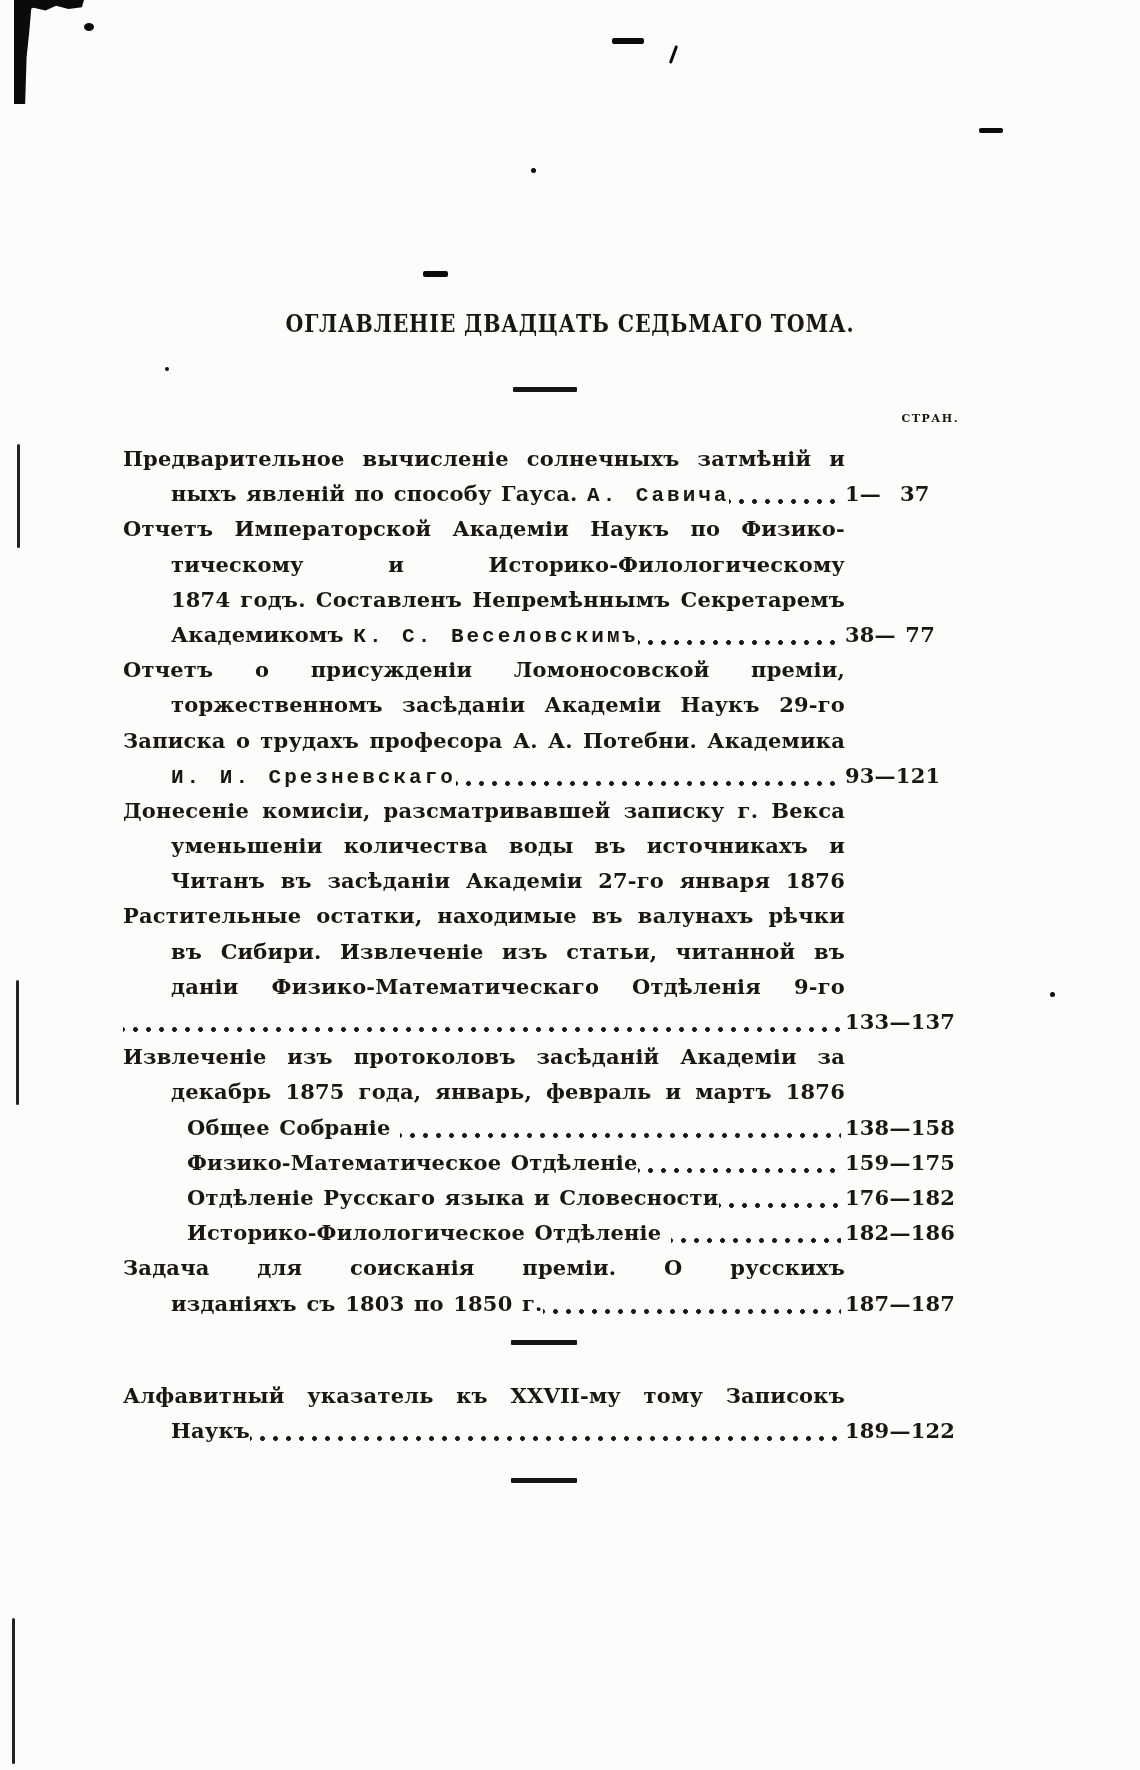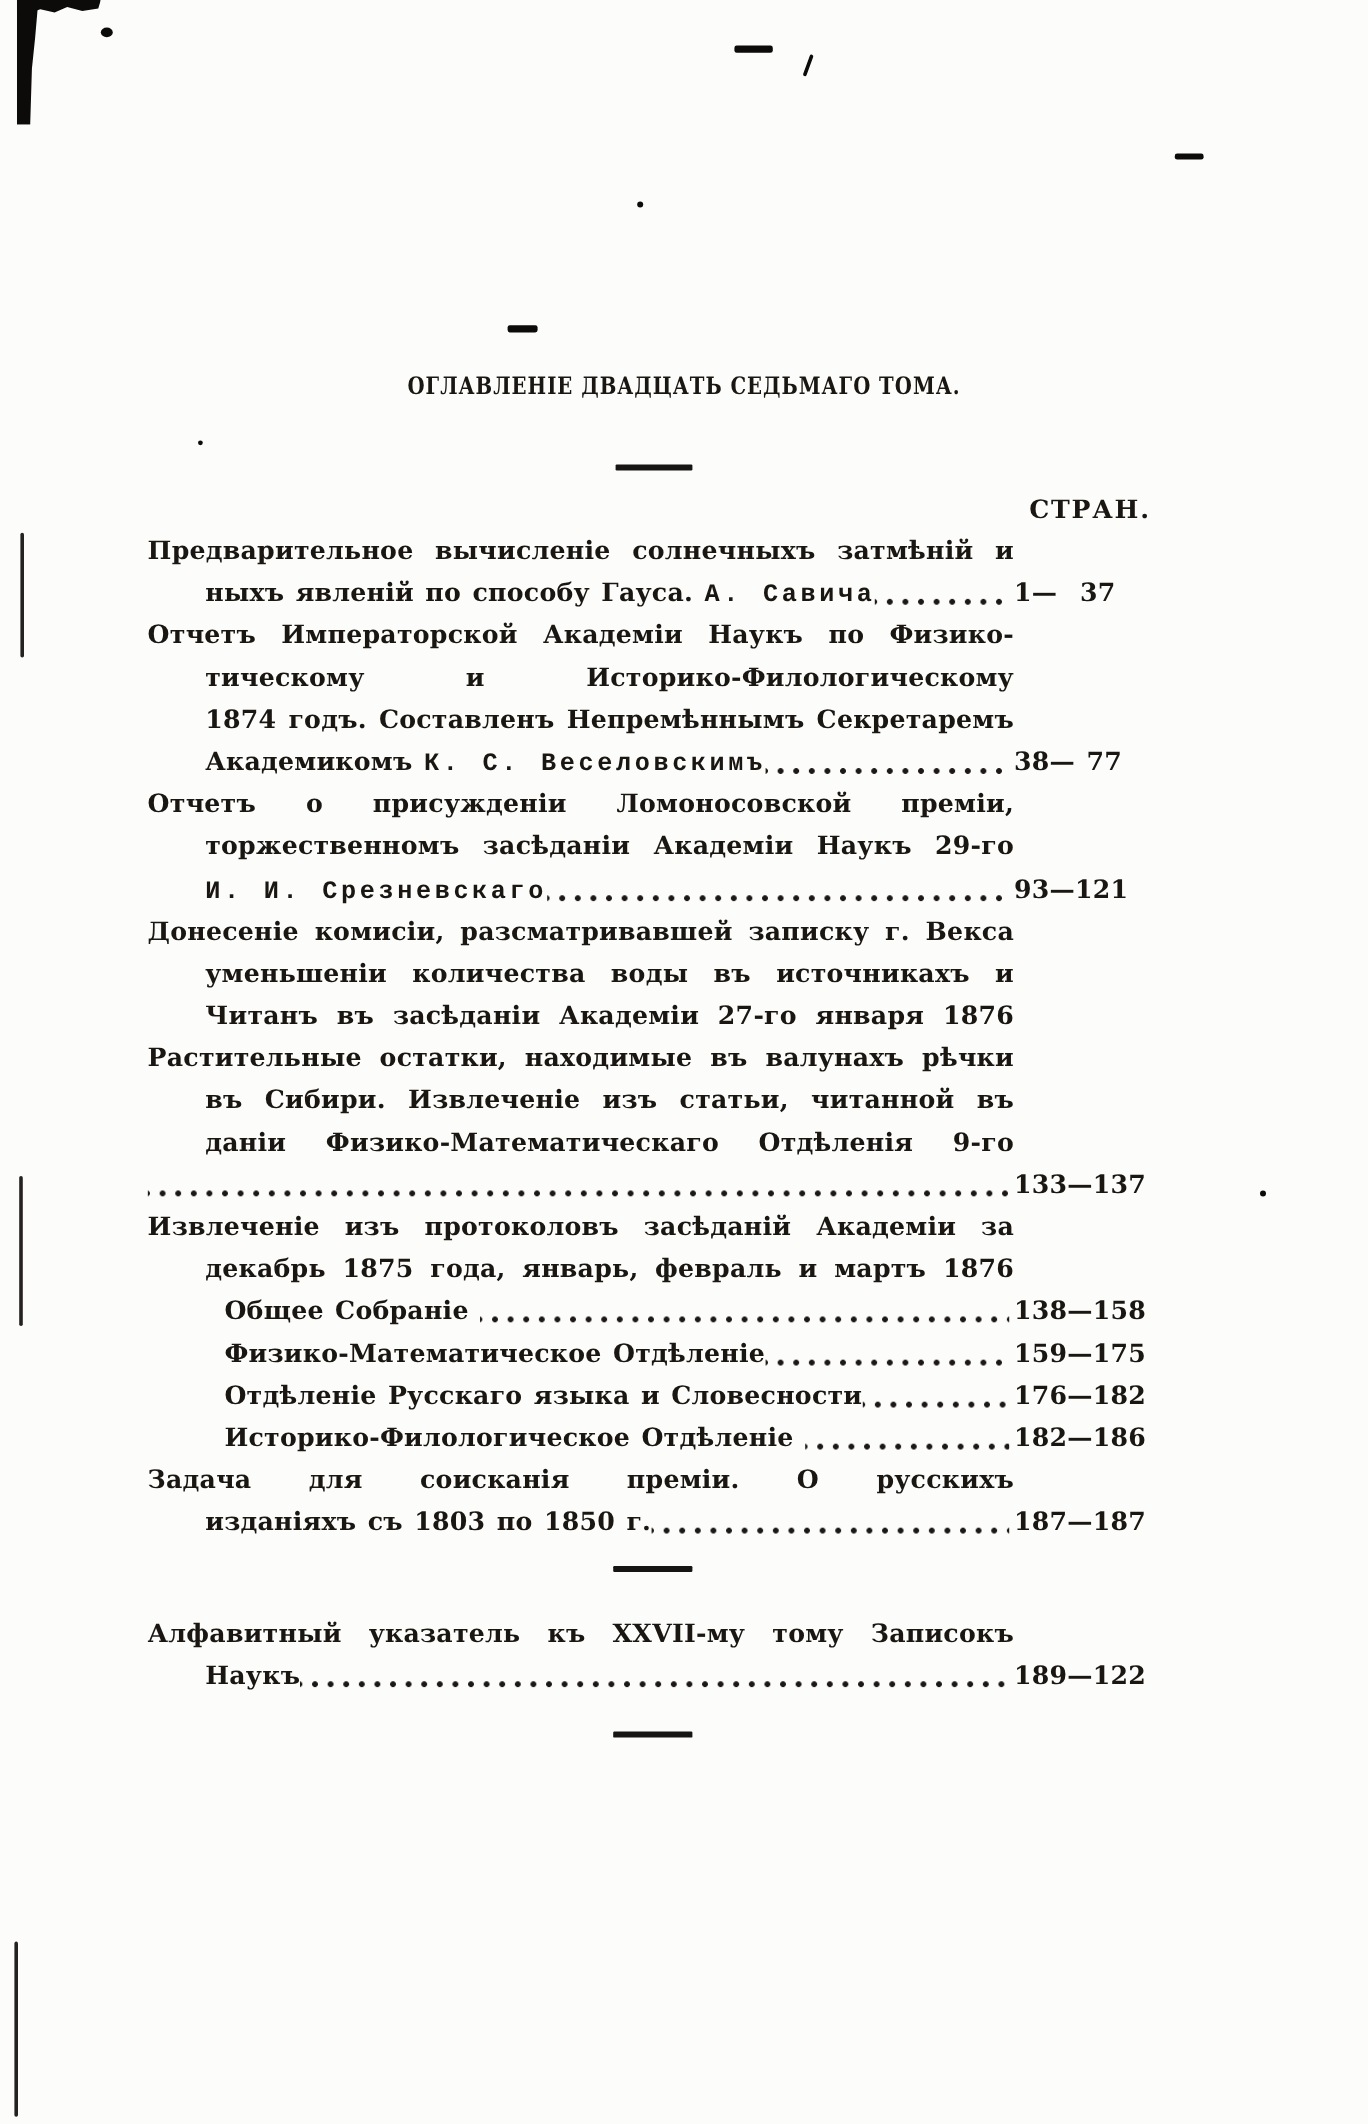--- a/index.html
+++ b/index.html
@@ -8,31 +8,31 @@
     width:1140px;height:1770px;
     background:#fcfcfa;
     overflow:hidden;
     font-family:"DejaVu Serif", serif;
     font-weight:bold;
     color:#1a1713;
   }
   
   .title{
     position:absolute;left:0;top:309px;width:1140px;
-    text-align:center;font-size:20px;letter-spacing:1px;white-space:nowrap;
+    text-align:center;font-size:25px;letter-spacing:1px;white-space:nowrap;
   }
   .title .squeeze{display:inline-block;transform:scaleX(.82);transform-origin:50% 50%;}
   .title-rule{
     position:absolute;left:513px;top:387px;width:64px;height:5px;
     background:#171513;border-radius:1px;
   }
   .col-head{
     position:absolute;left:123px;top:412px;width:842px;
     box-sizing:border-box;padding-right:6px;
-    text-align:right;font-size:21px;letter-spacing:1.5px;
+    text-align:right;font-size:11px;letter-spacing:1.5px;
   }
   
   .toc{
     position:absolute;left:123px;top:441px;width:842px;
     font-size:21px;line-height:35.2px;letter-spacing:.2px;word-spacing:2px;
   }
   .row{display:flex;align-items:stretch;max-height:35.2px;overflow:hidden;}
   .lt{display:block;}
   .lt.j{flex:1 1 auto;text-align:justify;text-align-last:justify;}
   .lt.nw{flex:0 0 auto;white-space:pre;}
@@ -117,20 +117,21 @@
       </div>
       <div class="row">
         <span class="lt ind0 j">Отчетъ о присужденіи Ломоносовской преміи, читанный въ</span>
         <span class="pg"></span>
       </div>
       <div class="row">
         <span class="lt ind1 j">торжественномъ засѣданіи Академіи Наукъ 29-го декабря</span>
         <span class="pg"></span>
       </div>
       <div class="row">
+        <span class="lt ind0 j">Записка о трудахъ професора А. А. Потебни. Академика</span>
         <span class="pg"></span>
       </div>
       <div class="row">
         <span class="lt ind1 nw"><span class="sp">И. И. Срезневскаго</span></span>
         <span class="leader"></span>
         <span class="pg">93—121</span>
       </div>
       <div class="row">
         <span class="lt ind0 j">Донесеніе комисіи, разсматривавшей записку г. Векса объ</span>
         <span class="pg"></span>

